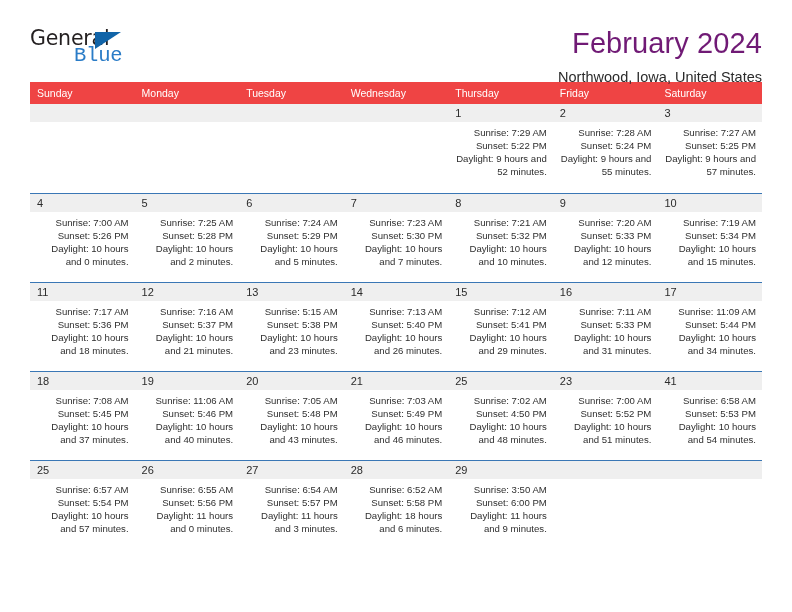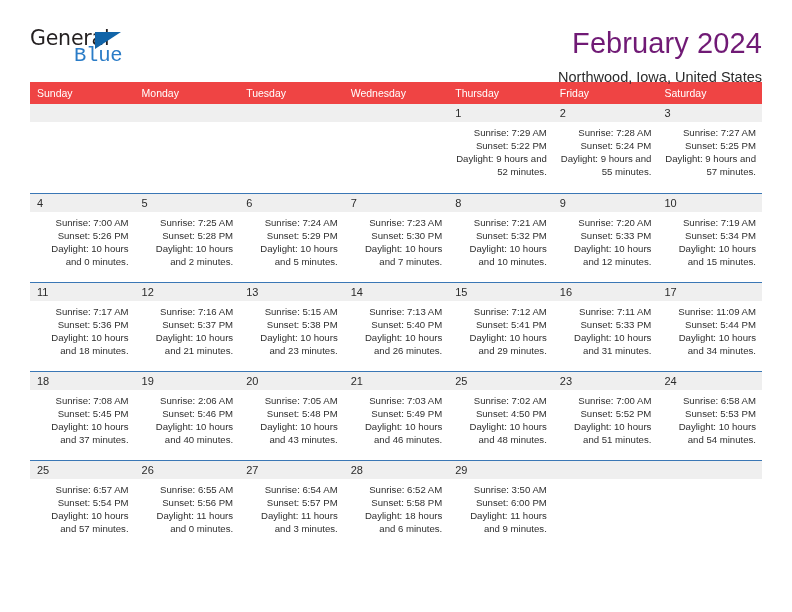--- a/index.html
+++ b/index.html
@@ -333,21 +333,21 @@
             <div class="daynum">18</div>
             <div class="cell-body">
               <div>Sunrise: 7:08 AM</div>
               <div>Sunset: 5:45 PM</div>
               <div class="daylight-line">Daylight: 10 hours and 37 minutes.</div>
             </div>
           </td>
           <td class="">
             <div class="daynum">19</div>
             <div class="cell-body">
-              <div>Sunrise: 2:06 AM</div>
+              <div>Sunrise: 11:06 AM</div>
               <div>Sunset: 5:46 PM</div>
               <div class="daylight-line">Daylight: 10 hours and 40 minutes.</div>
             </div>
           </td>
           <td class="">
             <div class="daynum">20</div>
             <div class="cell-body">
               <div>Sunrise: 7:05 AM</div>
               <div>Sunset: 5:48 PM</div>
               <div class="daylight-line">Daylight: 10 hours and 43 minutes.</div>
@@ -371,21 +371,21 @@
           </td>
           <td class="">
             <div class="daynum">23</div>
             <div class="cell-body">
               <div>Sunrise: 7:00 AM</div>
               <div>Sunset: 5:52 PM</div>
               <div class="daylight-line">Daylight: 10 hours and 51 minutes.</div>
             </div>
           </td>
           <td class="">
-            <div class="daynum">24</div>
+            <div class="daynum">41</div>
             <div class="cell-body">
               <div>Sunrise: 6:58 AM</div>
               <div>Sunset: 5:53 PM</div>
               <div class="daylight-line">Daylight: 10 hours and 54 minutes.</div>
             </div>
           </td>
         </tr>
         <tr class="week">
           <td class="">
             <div class="daynum">25</div>

